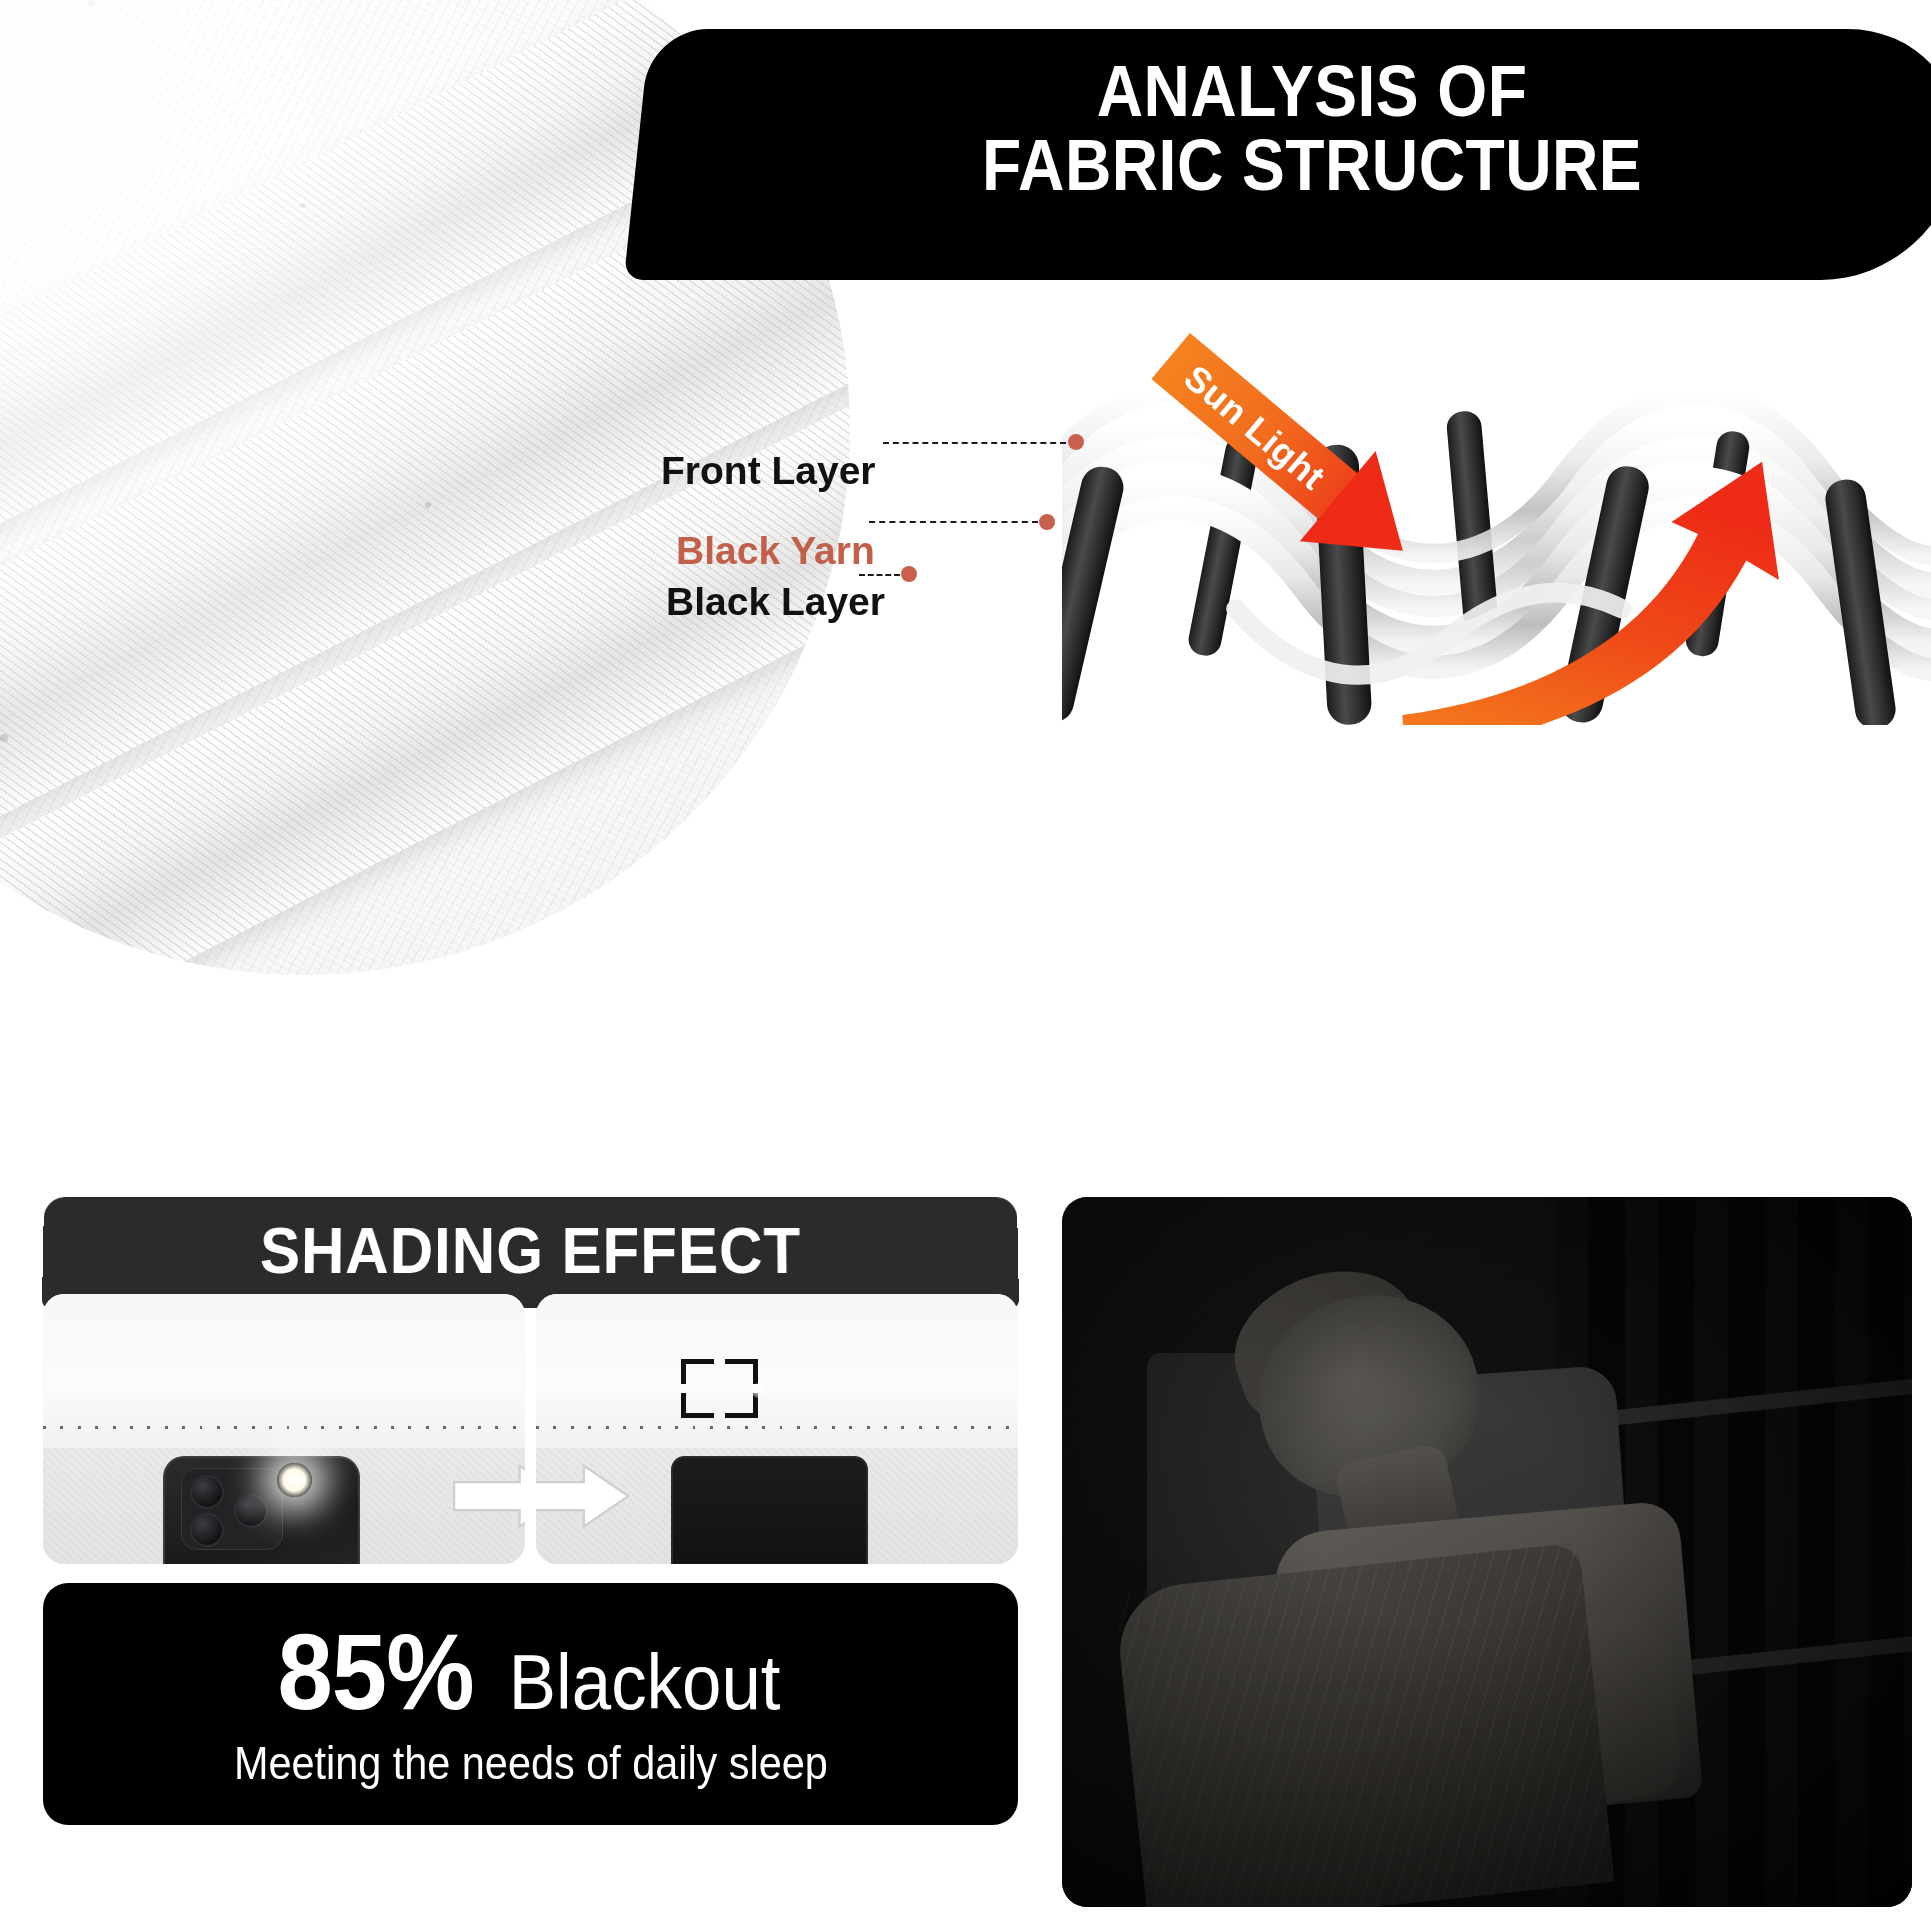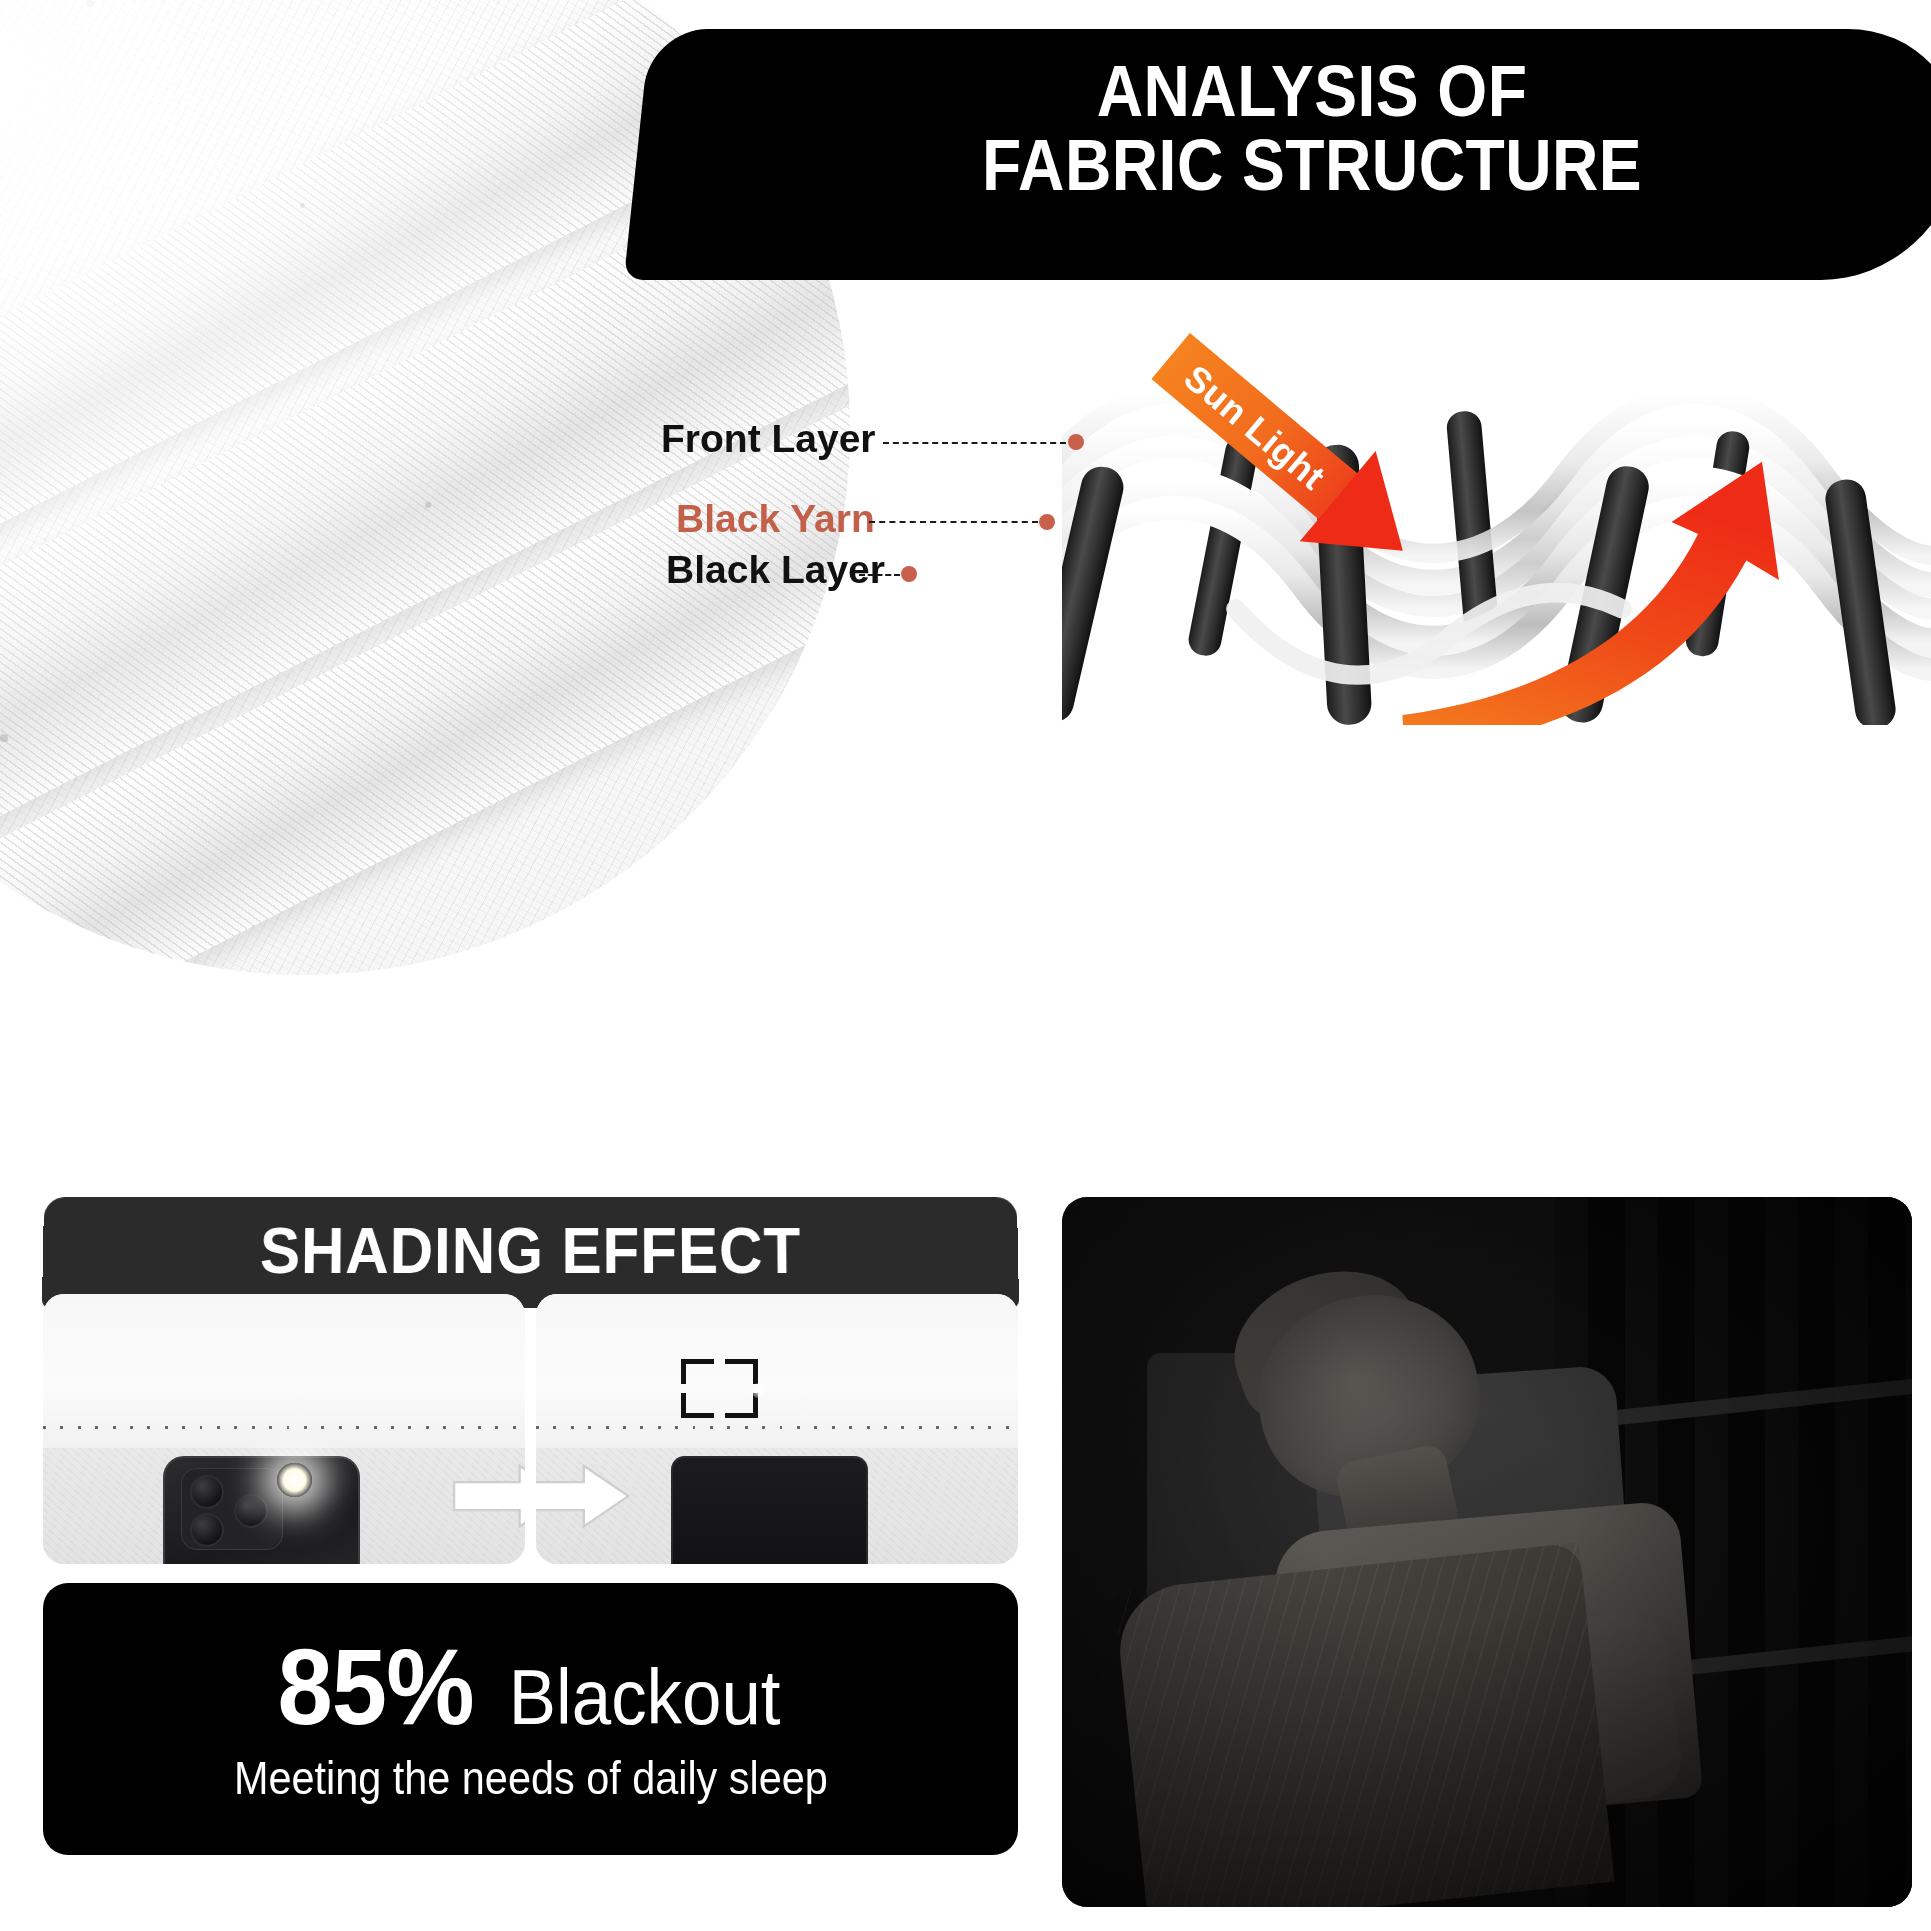--- a/index.html
+++ b/index.html
@@ -77,21 +77,21 @@
     letter-spacing:0.5px;white-space:nowrap;
     transform:scaleX(.88);transform-origin:center;
     font-family:"Liberation Sans","DejaVu Sans",sans-serif;
   }
 
   
   .weave-diagram{position:absolute;left:1062px;top:319px;width:869px;height:406px;}
   .weave-diagram svg{position:absolute;left:0;top:0;}
 
   
-  .lbl{position:absolute;font-weight:700;white-space:nowrap;font-size:39px;color:#111;}
+  .lbl{position:absolute;font-weight:700;white-space:nowrap;font-size:39px;color:#111;margin-top:32px;}
   .lbl-front{left:661px;top:417px;}
   .lbl-yarn{left:676px;top:497px;color:#C2604A;}
   .lbl-back{left:666px;top:548px;}
 
   .leader{position:absolute;height:0;border-top:2.9px dashed #1a1a1a;}
   .leader-dot{position:absolute;width:16.4px;height:16.4px;border-radius:50%;background:#C9604C;}
 
   
   .sunlight{
     position:absolute;left:1190px;top:333px;width:290px;height:60px;
@@ -180,21 +180,21 @@
   .focus-mark .tl{left:0;top:0;border-right:none;border-bottom:none;}
   .focus-mark .tr{right:0;top:0;border-left:none;border-bottom:none;}
   .focus-mark .bl{left:0;bottom:0;border-right:none;border-top:none;}
   .focus-mark .br{right:0;bottom:0;border-left:none;border-top:none;}
   .dim-dot{position:absolute;left:44.5%;top:33%;width:15.4px;height:15.4px;border-radius:50%;
     background:radial-gradient(circle,rgba(255,255,255,.9),rgba(250,250,250,0));}
   .white-arrow{position:absolute;left:-7%;top:62%;width:26%;height:26%;}
 
   
   .blackout-bar{
-    position:absolute;left:43px;top:386px;width:975px;height:272px;
+    position:absolute;left:43px;top:386px;width:975px;height:242px;
     background:#000;border-radius:25px;
     display:flex;flex-direction:column;align-items:center;justify-content:center;
   }
   .bo-main{color:#fff;white-space:nowrap;line-height:1;}
   .bo-num{font-weight:700;font-size:108px;letter-spacing:-1px;
     transform:scaleX(.92);display:inline-block;transform-origin:center;}
   .bo-word{font-weight:400;font-size:77px;margin-left:15.4px;
     transform:scaleX(.92);display:inline-block;transform-origin:center;}
   .bo-sub{color:#fff;font-weight:400;font-size:46px;margin-top:9.7px;
     transform:scaleX(.9);transform-origin:center;white-space:nowrap;}

